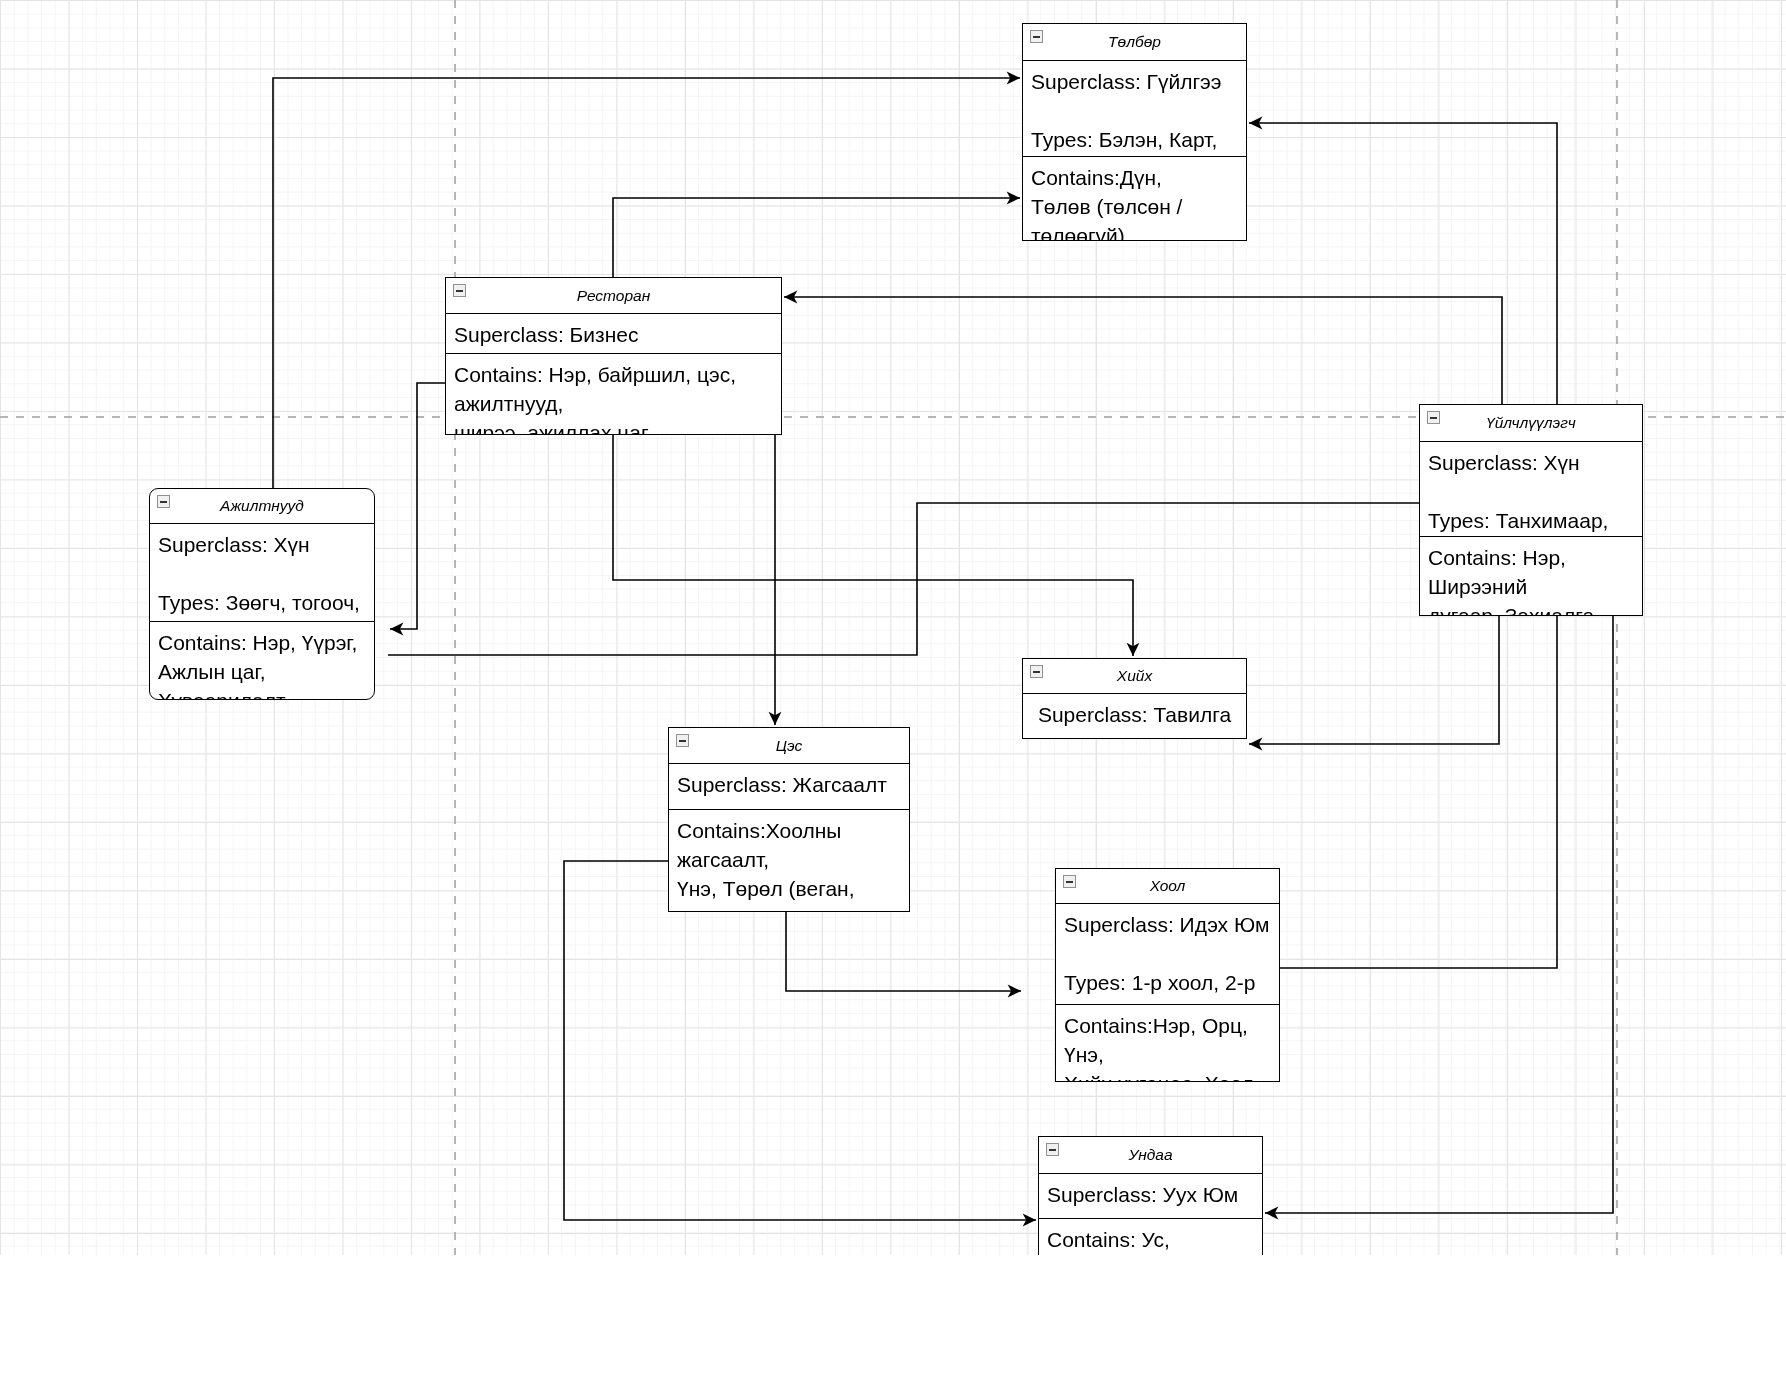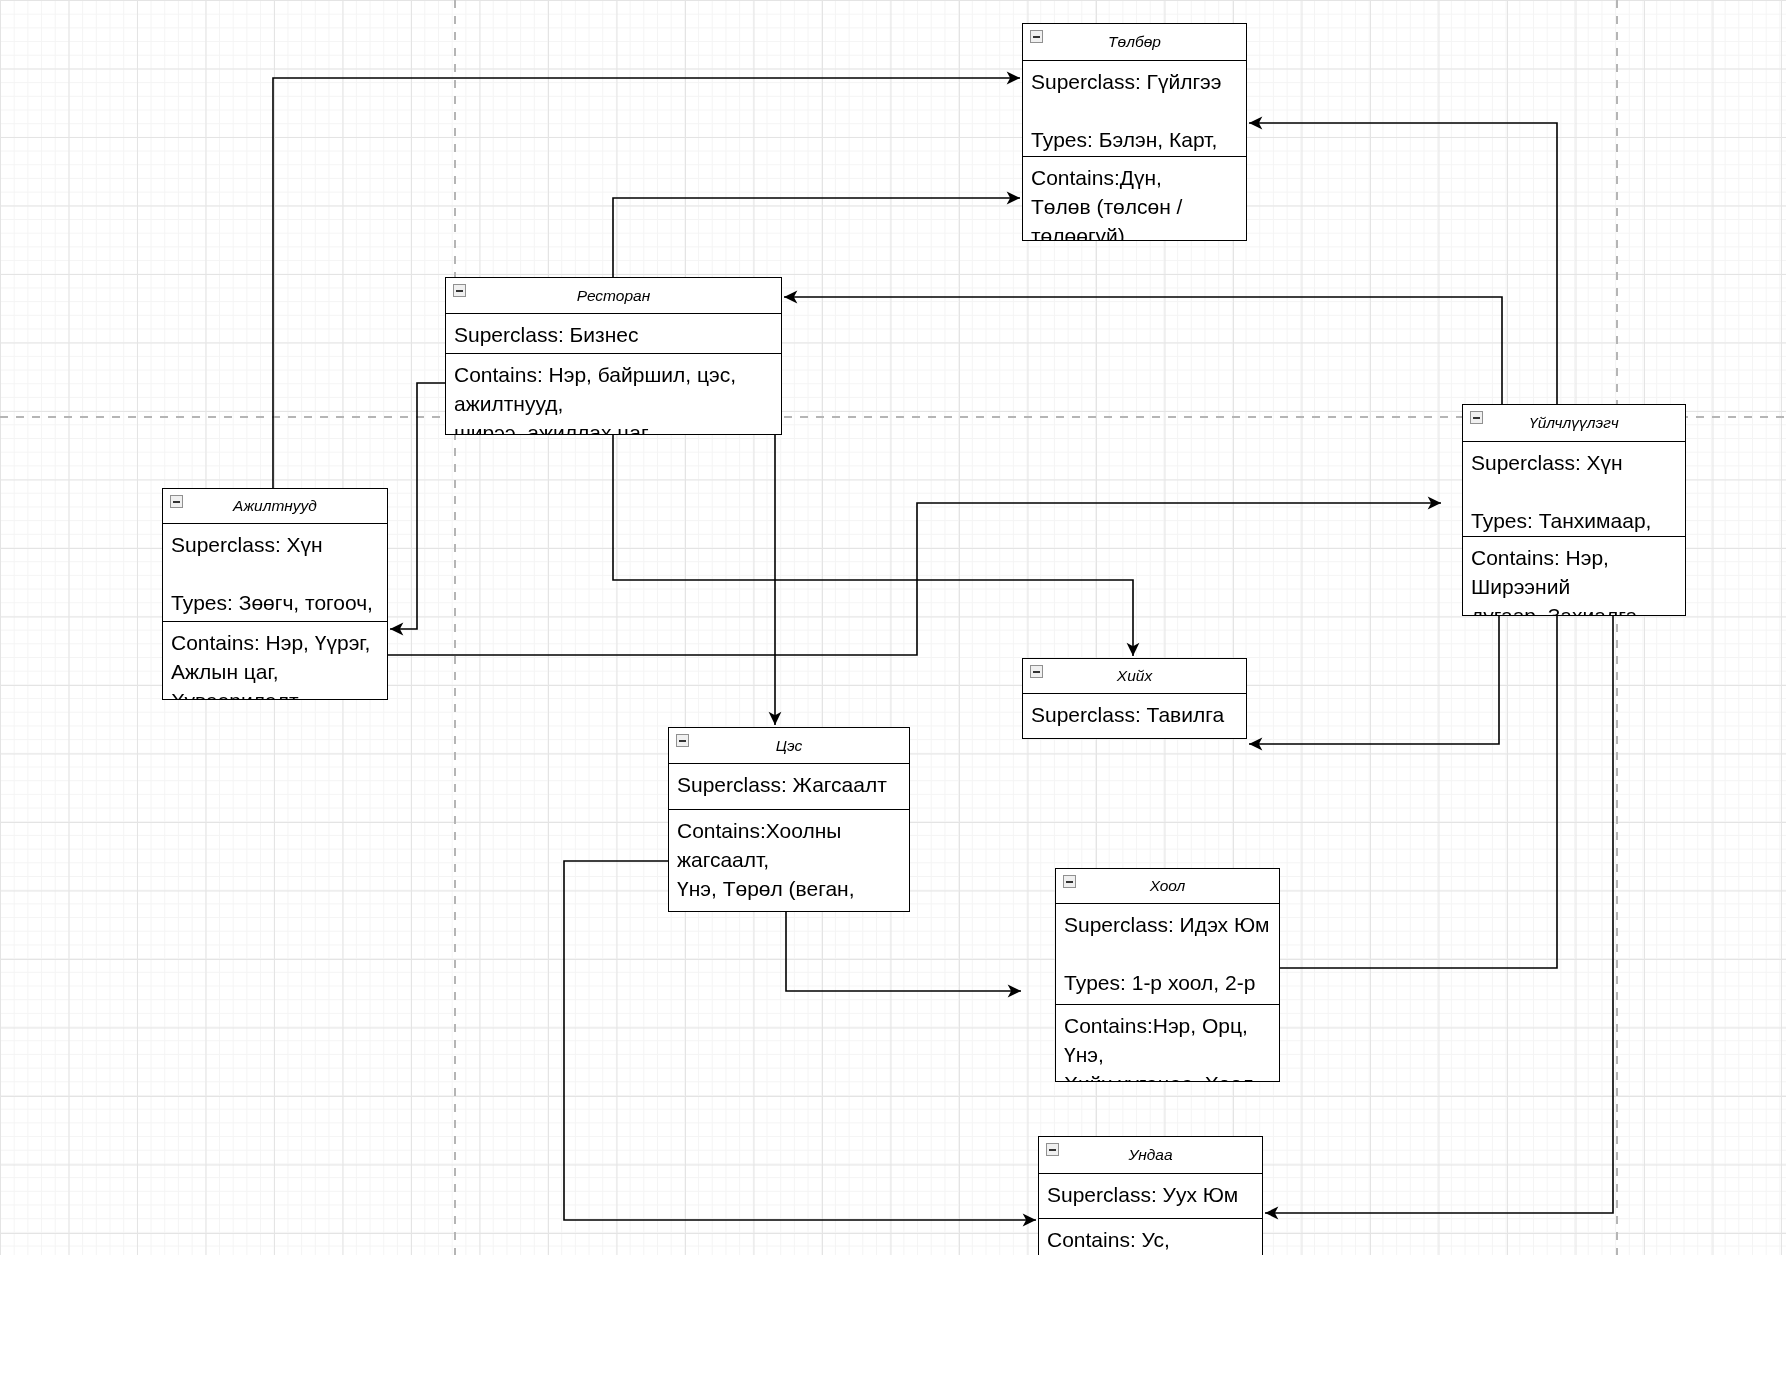--- a/index.html
+++ b/index.html
@@ -111,56 +111,56 @@
         <div class="title-row" style="height: 36px;">
           <span class="collapse">
             <span class="minus"></span>
           </span>
           <span class="class-title">Ресторан</span>
         </div>
         <div class="section" style="height: 39px;">Superclass: Бизнес</div>
         <div class="section" style="height: 81px;">Contains: Нэр, байршил, цэс, ажилтнууд,
 ширээ, ажиллах цаг</div>
       </div>
-      <div class="class-box" style="left: 162px; top: 488px; width: 226px;">
+      <div class="class-box" style="left: 149px; top: 488px; width: 226px; border-radius: 9px;">
         <div class="title-row" style="height: 35px;">
           <span class="collapse">
             <span class="minus"></span>
           </span>
           <span class="class-title">Ажилтнууд</span>
         </div>
         <div class="section" style="height: 97px;">Superclass: Хүн
 
 Types: Зөөгч, тогооч,
 менежер, хөтлөгч</div>
         <div class="section" style="height: 78px;">Contains: Нэр, Үүрэг,
 Ажлын цаг, Хуваарилалт</div>
       </div>
-      <div class="class-box" style="left: 1462px; top: 404px; width: 224px;">
+      <div class="class-box" style="left: 1419px; top: 404px; width: 224px;">
         <div class="title-row" style="height: 37px;">
           <span class="collapse">
             <span class="minus"></span>
           </span>
           <span class="class-title">Үйлчлүүлэгч</span>
         </div>
         <div class="section" style="height: 94px;">Superclass: Хүн
 
 Types: Танхимаар, авч
 явахаар, захиалгаар</div>
         <div class="section" style="height: 79px;">Contains: Нэр, Ширээний
 дугаар, Захиалга, Төлбөр</div>
       </div>
       <div class="class-box" style="left: 1022px; top: 658px; width: 225px;">
         <div class="title-row" style="height: 35px;">
           <span class="collapse">
             <span class="minus"></span>
           </span>
           <span class="class-title">Хийх</span>
         </div>
-        <div class="section" style="height: 44px;">Superclass: Тавилга</div>
+        <div class="section" style="height: 44px; text-align: center;">Superclass: Тавилга</div>
       </div>
       <div class="class-box" style="left: 668px; top: 727px; width: 242px;">
         <div class="title-row" style="height: 36px;">
           <span class="collapse">
             <span class="minus"></span>
           </span>
           <span class="class-title">Цэс</span>
         </div>
         <div class="section" style="height: 45px;">Superclass: Жагсаалт</div>
         <div class="section" style="height: 102px;">Contains:Хоолны жагсаалт,

